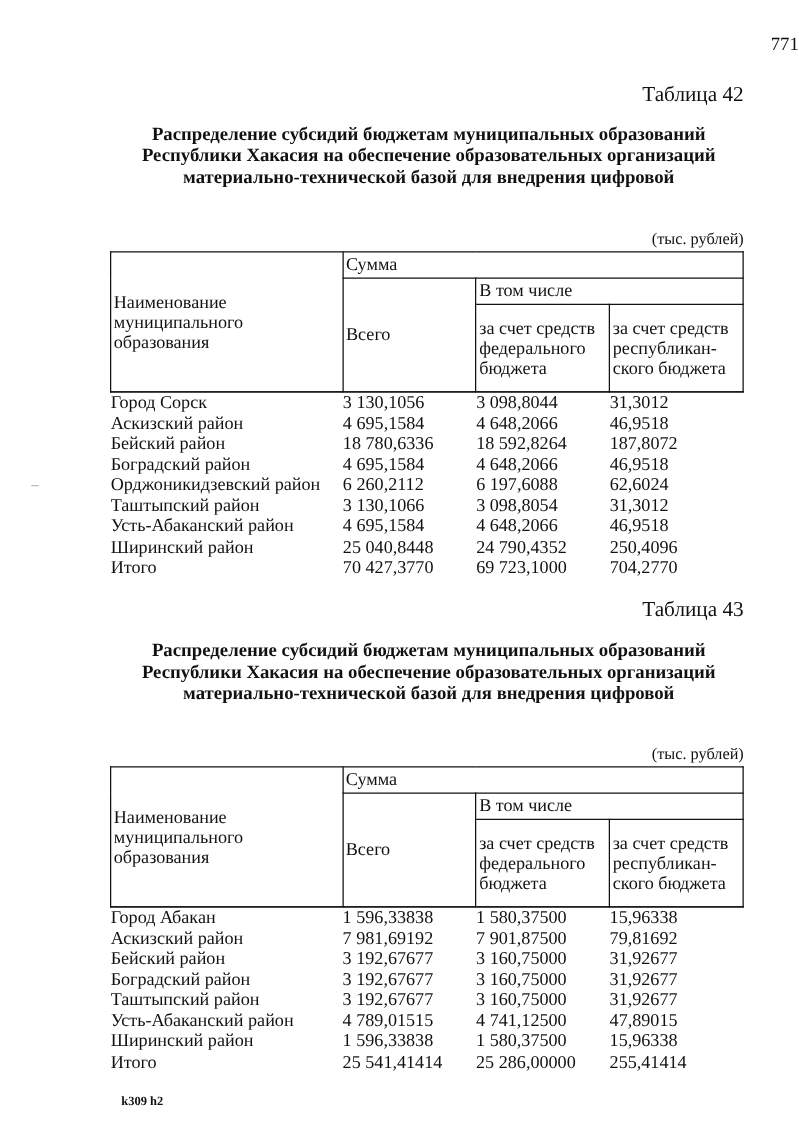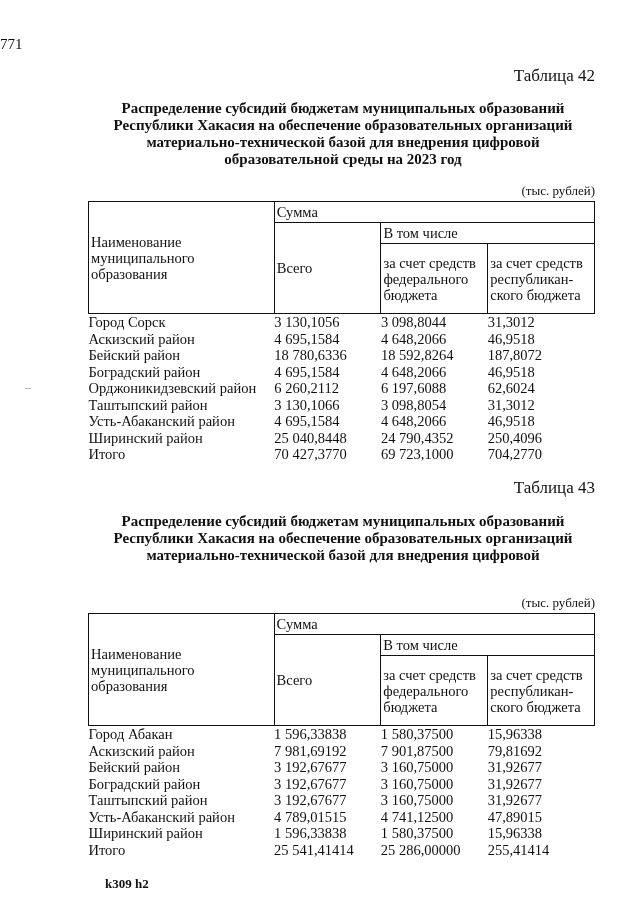--- a/index.html
+++ b/index.html
@@ -1,42 +1,41 @@
 <!DOCTYPE html>
 <html><head>
 <meta charset="utf-8">
 <style>
   html, body { margin: 0; padding: 0; background: #ffffff; }
   body { width: 639px; height: 905px; position: relative; overflow: hidden;
          font-family: "Liberation Serif", "DejaVu Serif", serif; color: #111; }
-  .page-number { position: absolute; top: 36px; left: 0; width: 639px; text-align: left; font-size: 15px; }
+  .page-number { position: absolute; top: 28px; left: 0; width: 639px; text-align: right; font-size: 15px; }
   .table-label { position: absolute; right: 44px; font-size: 17px; }
   .title { position: absolute; left: 88px; width: 510px; text-align: center; font-weight: bold;
            font-size: 15px; line-height: 17px; font-family: Liberation Serif, serif; }
   .unit { position: absolute; right: 44px; font-size: 13px; }
   table.grid { position: absolute; left: 88px; width: 507px; border-collapse: collapse; font-size: 14.5px; }
   table.grid th { border: 1.5px solid #111; font-weight: normal; text-align: left; padding: 0 2px; line-height: 16px; }
   table.grid td { padding: 0; line-height: 16.5px; white-space: nowrap; }
   table.grid td.num { text-align: left; padding-right: 2px; }
   table.grid tr.total td { font-weight: normal; }
-  .footer-code { position: absolute; left: 97px; top: 876px; font-size: 13px; font-weight: bold; margin-left: 8px; }
+  .footer-code { position: absolute; left: 97px; top: 876px; font-size: 10px; font-weight: bold; }
   .mark { position: absolute; left: 25px; top: 388px; width: 6px; height: 1px; background: #bbb; }
 </style>
 </head>
 <body>
 
 <div class="page-number">771</div>
 <div class="mark"></div>
 
 <div class="table-label" style="top:66px">Таблица 42</div>
 <div class="title" style="top:100px">
   <div>Распределение субсидий бюджетам муниципальных образований</div>
   <div>Республики Хакасия на обеспечение образовательных организаций</div>
   <div>материально-технической базой для внедрения цифровой</div>
-  <div>образовательной среды на 2023 год</div>
 </div>
 <div class="unit" style="top:183px">(тыс. рублей)</div>
 
 <table class="grid" id="t0" style="top:201px">
   <colgroup>
       <col style="width:186px">
       <col style="width:107px">
       <col style="width:107px">
       <col style="width:107px">
     </colgroup>

